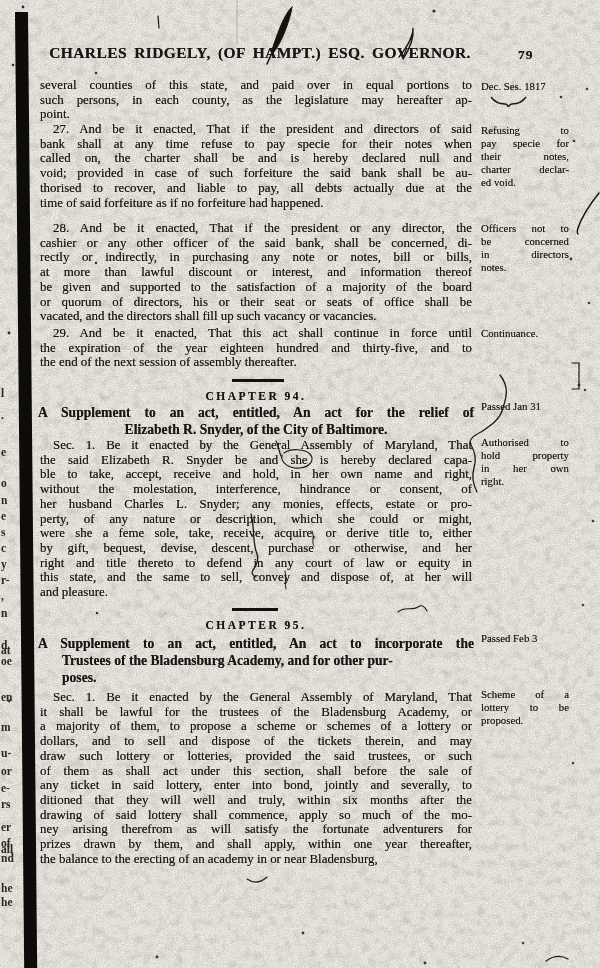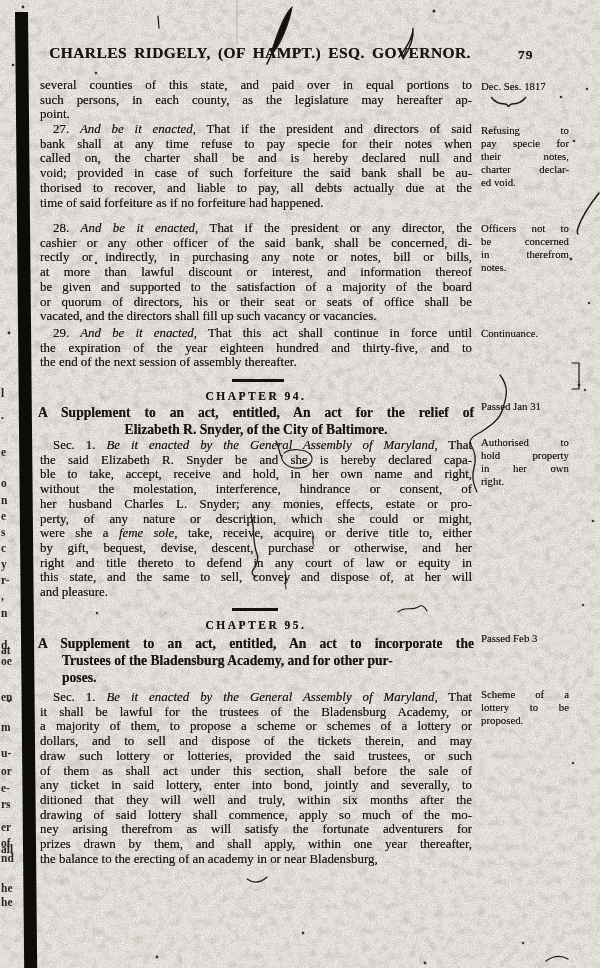--- a/index.html
+++ b/index.html
@@ -13,21 +13,21 @@
   .frag{position:absolute;left:1px;font-size:11.5px;font-weight:bold;color:#2a2620;line-height:11px;}
   .header{position:absolute;top:44px;left:38px;width:444px;text-align:center;font-weight:bold;
           font-size:15.5px;letter-spacing:0.4px;word-spacing:3px;text-shadow:0 0 0.5px rgba(20,16,12,.65);}
   .pageno{position:absolute;top:47px;left:518px;width:40px;font-weight:bold;font-size:13.5px;
           letter-spacing:1px;text-shadow:0 0 0.5px rgba(20,16,12,.6);}
   .para{position:absolute;left:40px;width:432px;font-size:12.9px;line-height:14.7px;
         text-shadow:0 0 0.45px rgba(22,18,14,.6);}
   .tl{text-align:justify;text-align-last:justify;}
   .tl.last{text-align-last:left;}
   .tl.ind{text-indent:13px;}
-  .it{font-style:italic;}
+  .it{}
   .rule{position:absolute;height:3px;background:#14110e;}
   .chap{position:absolute;left:40px;width:432px;text-align:center;font-size:11.5px;font-weight:bold;
         letter-spacing:2.5px;text-shadow:0 0 0.4px rgba(22,18,14,.6);}
   .title{position:absolute;left:38px;width:436px;font-size:13.6px;font-weight:bold;line-height:17px;
          text-shadow:0 0 0.45px rgba(22,18,14,.6);}
   .title94 .tl.last{text-align:center;text-align-last:center;}
   .title95 .tl{text-align:left;text-align-last:left;text-indent:24px;}
   .title95 .tl:first-child{text-align:justify;text-align-last:justify;text-indent:0;}
   .mnote{position:absolute;left:481px;width:88px;font-size:10.8px;line-height:13px;
          text-shadow:0 0 0.4px rgba(22,18,14,.55);}
@@ -174,21 +174,21 @@
   <div class="mnote" style="top:124px">
       <div class="tl">Refusing to</div>
       <div class="tl">pay specie for</div>
       <div class="tl">their notes,</div>
       <div class="tl">charter declar-</div>
       <div class="tl last">ed void.</div>
     </div>
   <div class="mnote" style="top:222px">
       <div class="tl">Officers not to</div>
       <div class="tl">be concerned</div>
-      <div class="tl">in therefrom</div>
+      <div class="tl">in directors</div>
       <div class="tl last">notes.</div>
     </div>
   <div class="mnote single" style="top:327px">Continuance.</div>
   <div class="mnote single" style="top:400px">Passed Jan 31</div>
   <div class="mnote" style="top:436px">
       <div class="tl">Authorised to</div>
       <div class="tl">hold property</div>
       <div class="tl">in her own</div>
       <div class="tl last">right.</div>
     </div>

